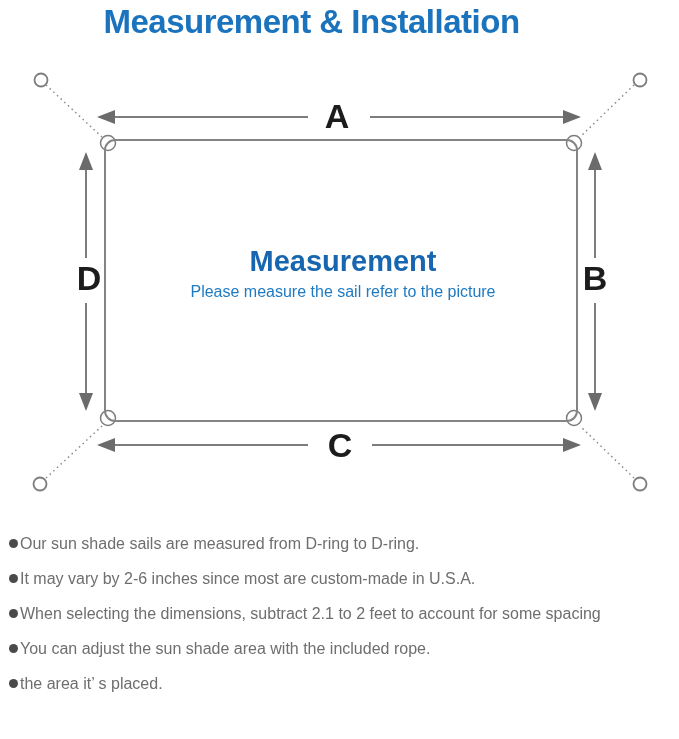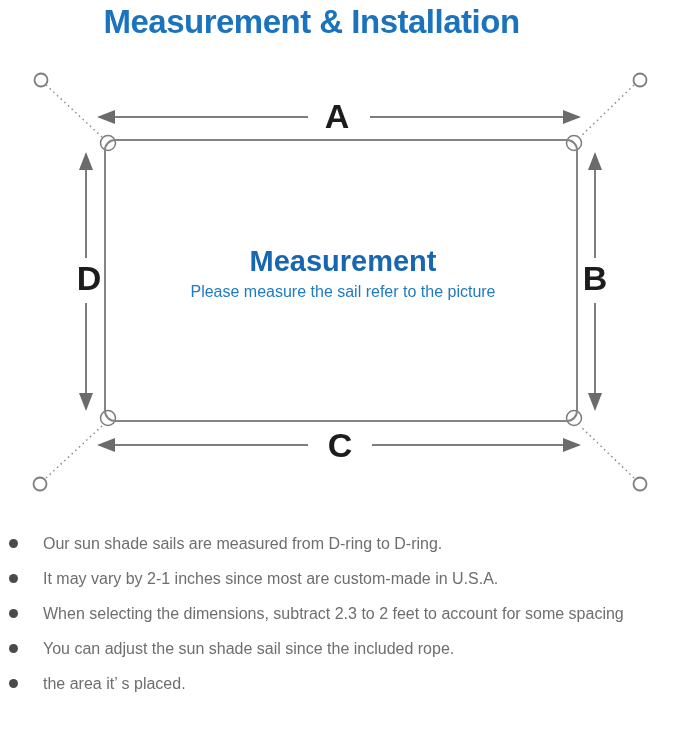--- a/index.html
+++ b/index.html
@@ -41,21 +41,21 @@
     font-family: "Liberation Sans", sans-serif;
   }
 
   ul.notes {
     margin: 27px 0 0 0;
     padding: 0 0 0 9px;
     list-style: none;
   }
   .note-item {
     display: flex;
-    gap: 25px;
+    gap: 2px;
     margin-bottom: 12px;
     color: #6e6e6e;
     font-size: 16px;
     line-height: 23px;
   }
   .bullet-dot {
     flex: 0 0 auto;
     width: 9px; height: 9px;
     border-radius: 50%;
     background: #4a4a4a;
@@ -131,33 +131,33 @@
   <ul class="notes">
     <li class="note-item">
       <span class="bullet-dot"></span>
       <span>
         <span class="note-line">Our sun shade sails are measured from D-ring to D-ring.</span>
       </span>
     </li>
     <li class="note-item">
       <span class="bullet-dot"></span>
       <span>
-        <span class="note-line">It may vary by 2-1 inches since most are custom-made in U.S.A.</span>
+        <span class="note-line">It may vary by 2-6 inches since most are custom-made in U.S.A.</span>
       </span>
     </li>
     <li class="note-item">
       <span class="bullet-dot"></span>
       <span>
-        <span class="note-line">When selecting the dimensions, subtract 2.3 to 2 feet to account for some spacing</span>
+        <span class="note-line">When selecting the dimensions, subtract 2.1 to 2 feet to account for some spacing</span>
       </span>
     </li>
     <li class="note-item">
       <span class="bullet-dot"></span>
       <span>
-        <span class="note-line">You can adjust the sun shade sail since the included rope.</span>
+        <span class="note-line">You can adjust the sun shade area with the included rope.</span>
       </span>
     </li>
     <li class="note-item">
       <span class="bullet-dot"></span>
       <span>
         <span class="note-line">the area it’ s placed.</span>
       </span>
     </li>
   </ul>
 

